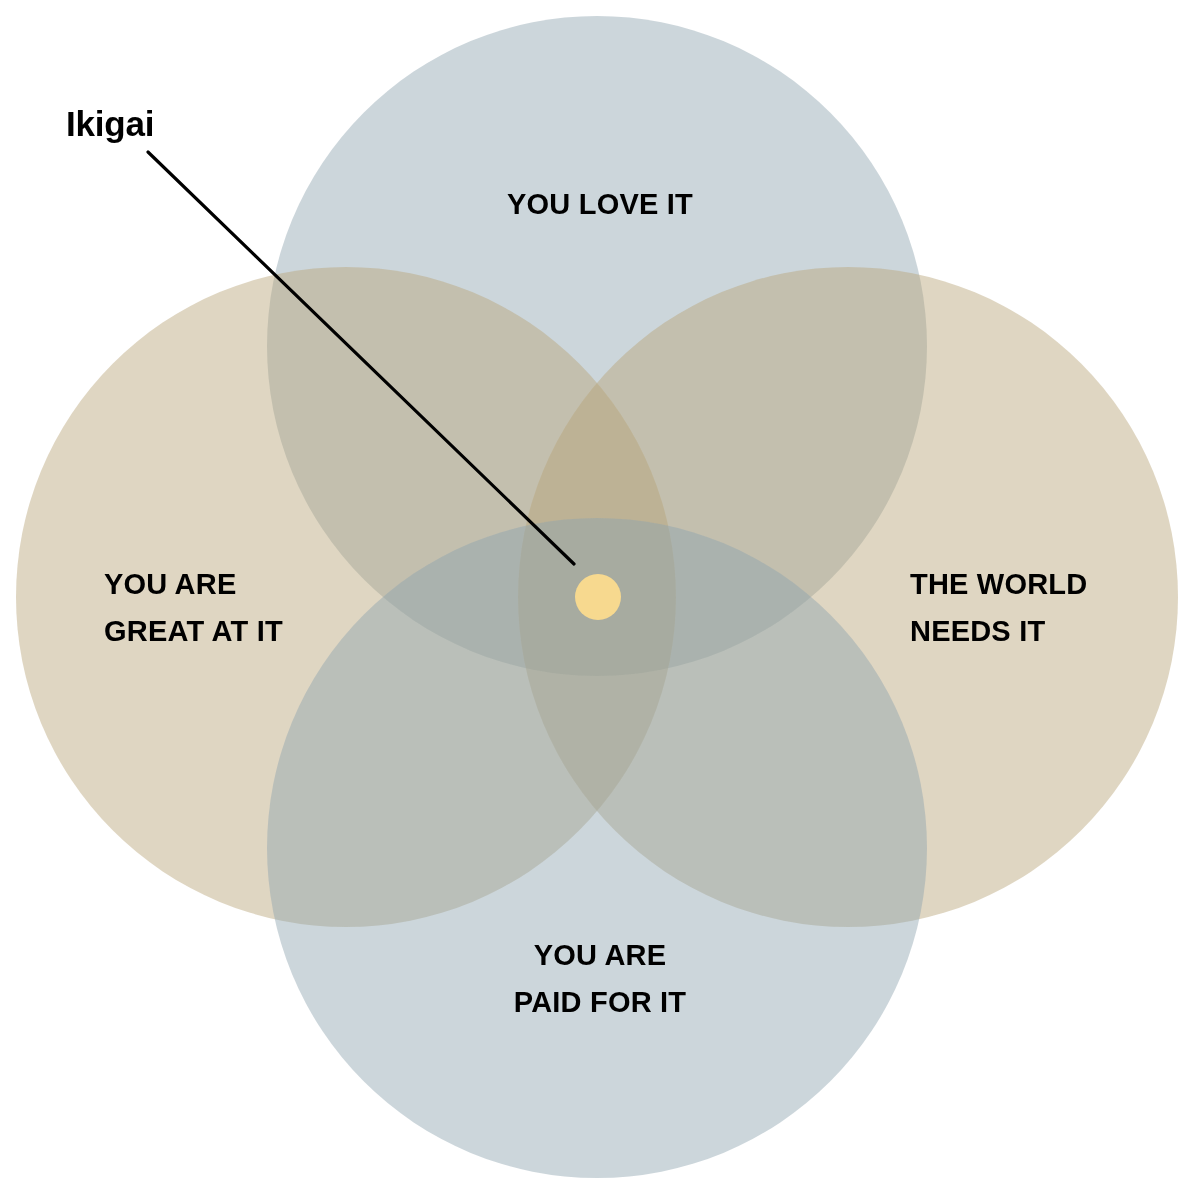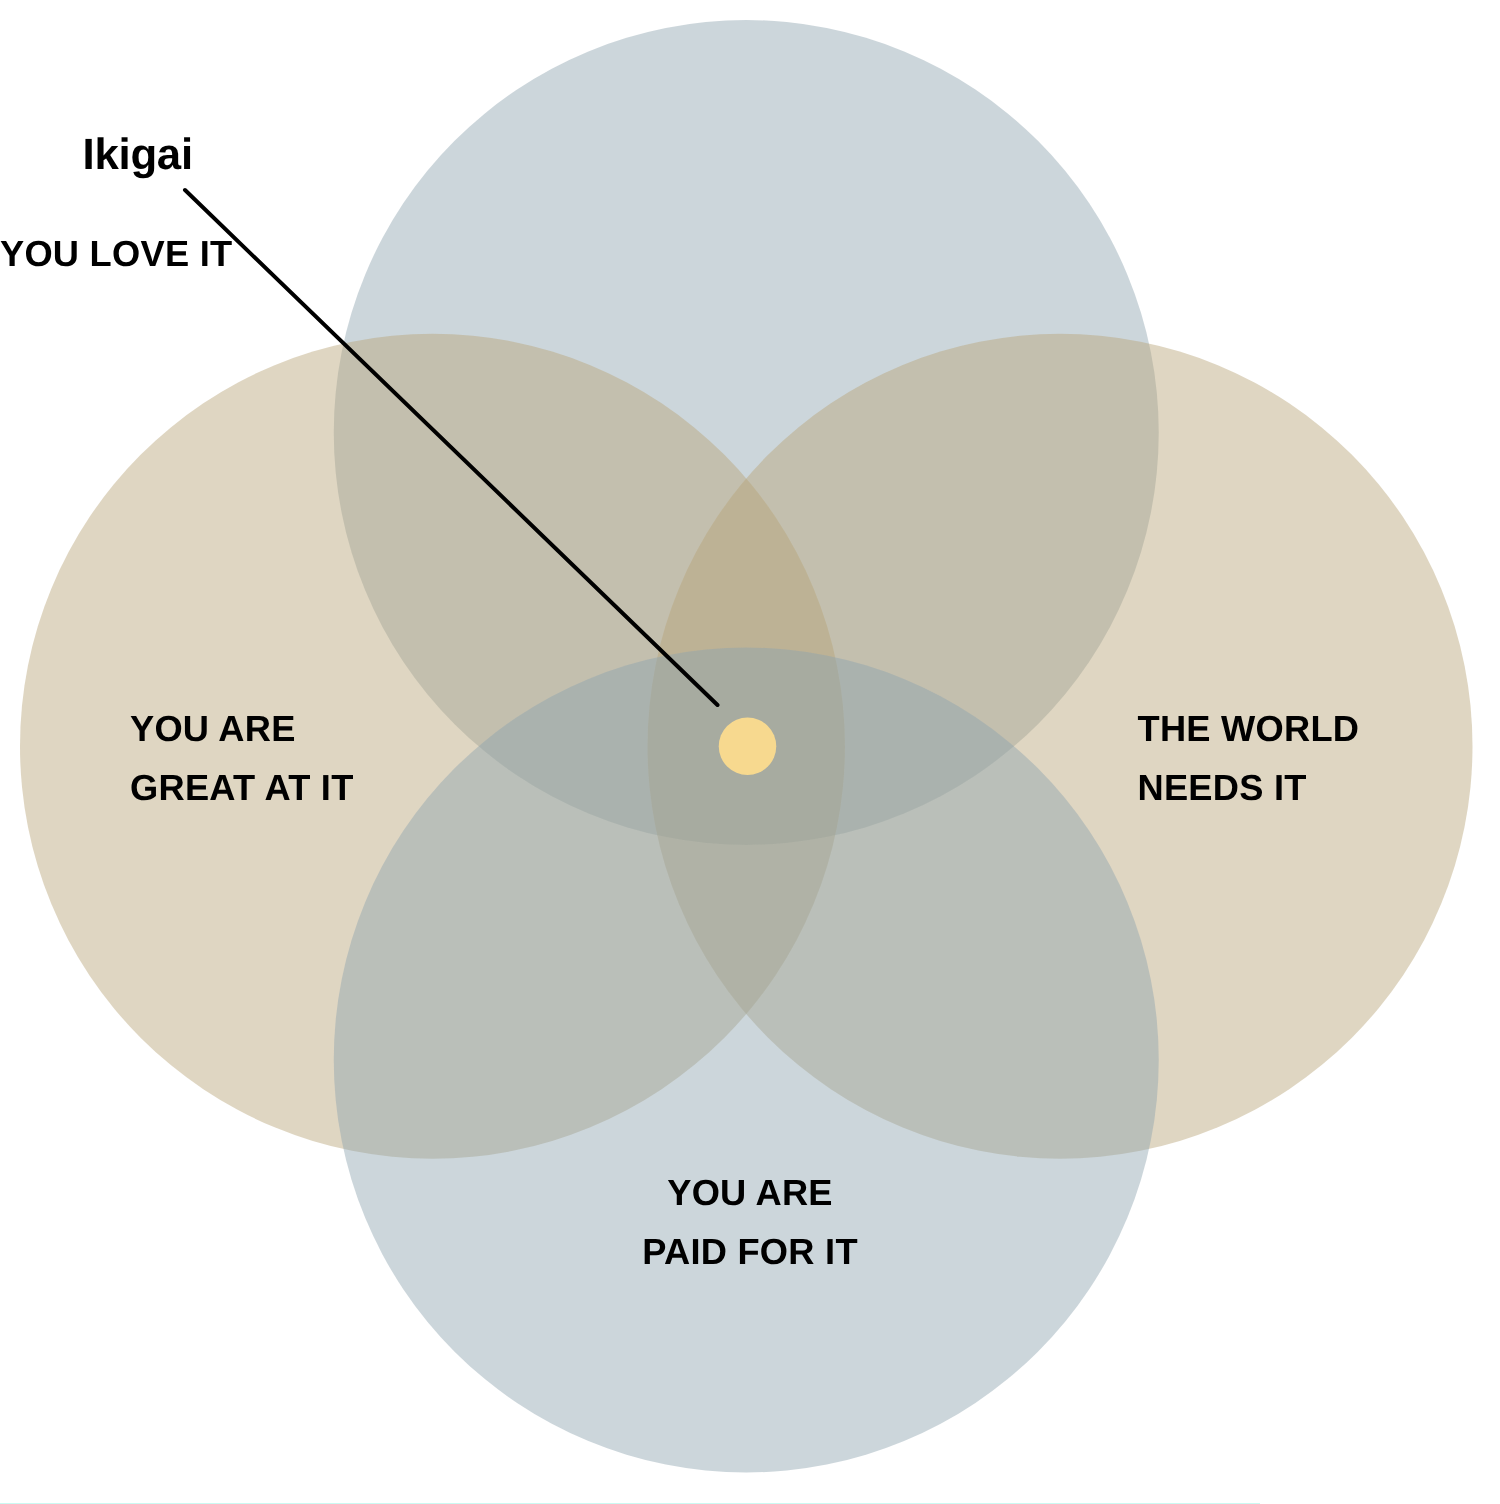--- a/index.html
+++ b/index.html
@@ -13,21 +13,21 @@
     height: 1203px;
     overflow: hidden;
     font-family: "Liberation Sans", sans-serif;
     -webkit-font-smoothing: antialiased;
   }
 
   #diagram-root {
     position: relative;
     width: 1008px;
     height: 1203px;
-    background: #5eead4;
+    background: #eab308;
   }
 
   #venn-svg {
     position: absolute;
     left: 0;
     top: 0;
     width: 1200px;
     height: 1203px;
     display: block;
   }
@@ -43,21 +43,21 @@
     letter-spacing: 0.2px;
     white-space: pre-line;
     margin: 0;
     user-select: none;
   }
 
   .label-top {
     left: 0;
     top: 181px;
     width: 1200px;
-    text-align: left;
+    text-align: center;
   }
 
   .label-left {
     left: 104px;
     top: 561px;
     width: 320px;
     text-align: left;
   }
 
   .label-right {

